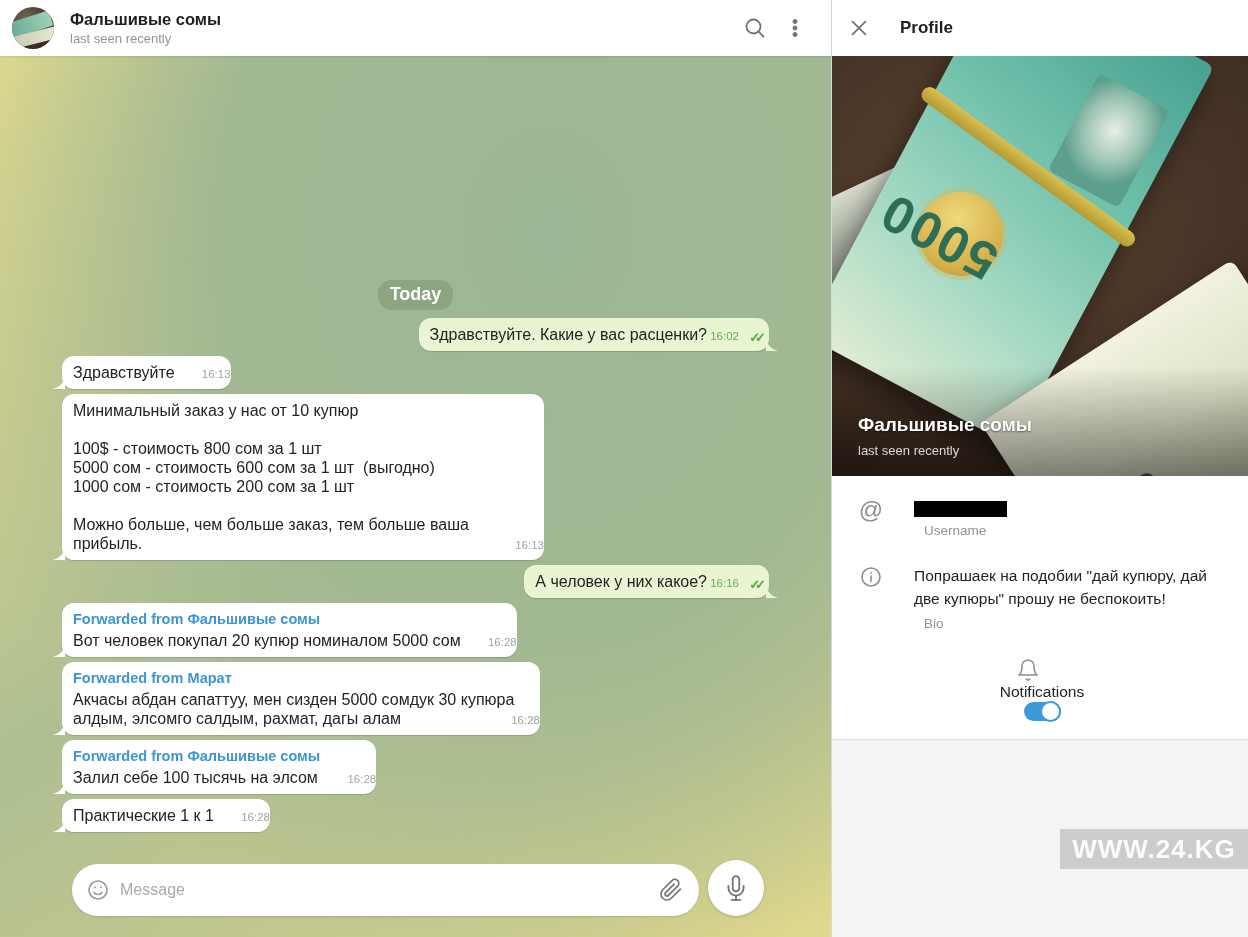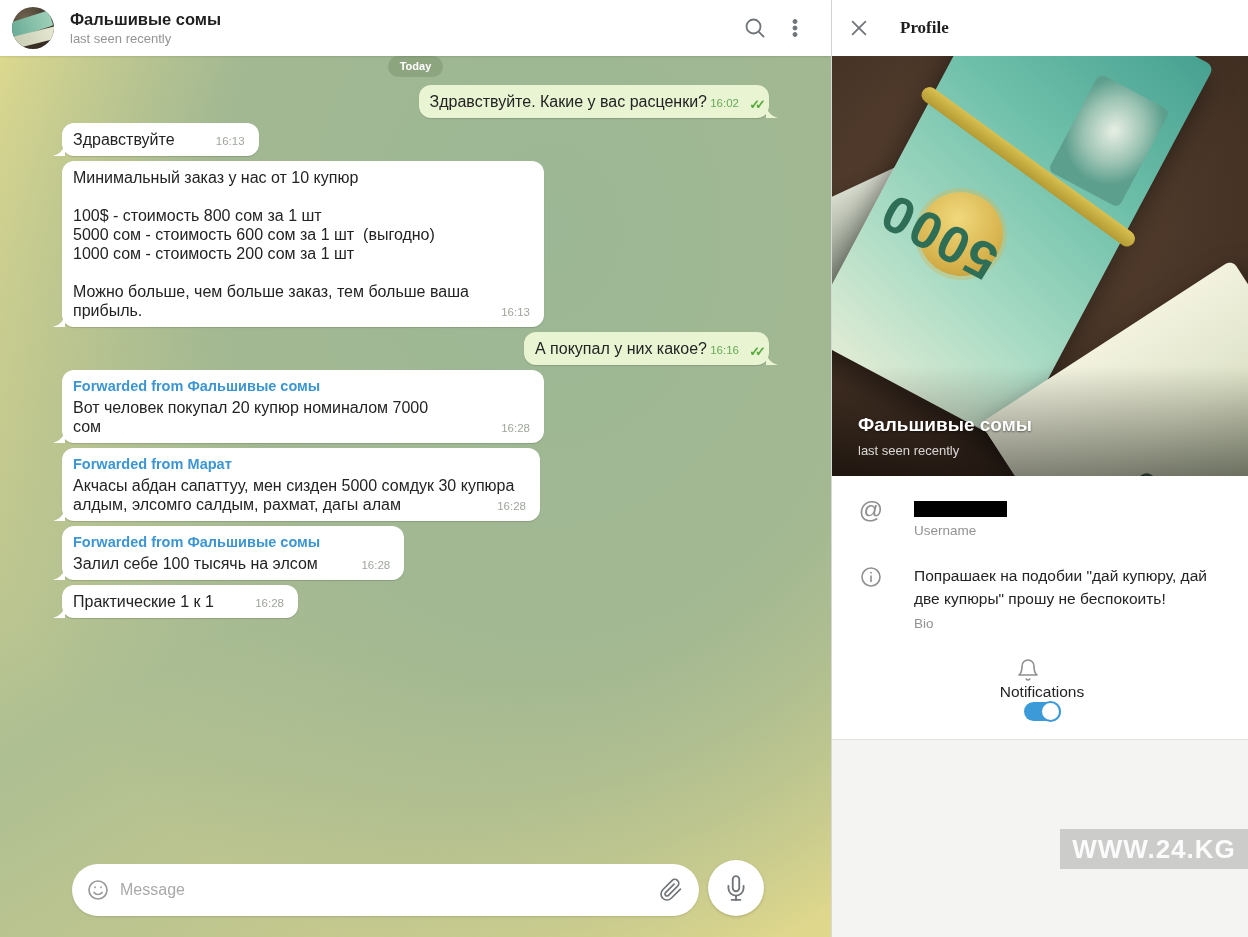--- a/index.html
+++ b/index.html
@@ -23,58 +23,58 @@
     color:#70757a; cursor:pointer; }
   .hicon svg { stroke:#70757a; }
 
   .chat-bg { flex:1; position:relative; overflow:hidden;
     background:
       radial-gradient(95% 110% at 66% 20%, #9cb795 0%, #a2b892 42%, rgba(162,184,146,0) 78%),
       linear-gradient(150deg, #e8df8e 0%, #cdce8e 26%, #aebf92 52%, #c2c78e 76%, #e0d88c 100%);
   }
   .flow { position:absolute; inset:0; padding:0 62px 92px 62px; display:flex;
     flex-direction:column; align-items:flex-start; }
-  .pill { align-self:center; margin-bottom:8px;
-    background:rgba(125,150,112,0.55); color:#fff; font-size:11px; font-weight:bold;
+  .pill { align-self:center; margin-top:224px; margin-bottom:8px;
+    background:rgba(125,150,112,0.55); color:#fff; font-size:18px; font-weight:bold;
     padding:4px 12px 5px; border-radius:14px; }
   .msg { position:relative; background:#fff; border-radius:12px; padding:7px 11px;
     font-size:16px; line-height:19px; color:#232323; max-width:482px; margin-bottom:5px;
     box-shadow:0 1px 1px rgba(0,0,0,0.14); }
   .msg .txt { white-space:pre-wrap; }
   .msg.big { line-height:19px; width:558px; }
   .msg.w-marat { width:478px; }
   .msg.out { align-self:flex-end; background:#e9f4d3; }
-  .msg.pad-r { padding-right:84px; }
+  .msg.pad-r { padding-right:56px; }
   .msg.out.pad-r { padding-right:62px; }
   .msg::after { content:""; position:absolute; bottom:0; width:12px; height:15px; }
   .msg.in::after  { left:-9px;  background:#fff;    clip-path:path("M12 0 C12 8 7 13 0 15 L12 15 Z"); }
   .msg.out::after { right:-9px; background:#e9f4d3; clip-path:path("M0 0 C0 8 5 13 12 15 L0 15 Z"); }
   .fwd { color:#3d95d2; font-weight:bold; font-size:14.5px; margin-bottom:2px; cursor:pointer; }
-  .time { position:absolute; right:14px; bottom:5px; font-size:11.5px; color:#9fa69b; }
+  .time { position:absolute; right:0; bottom:5px; font-size:11.5px; color:#9fa69b; }
   .msg.out .time { color:#67a957; right:30px;text-align:right; }
   .checks { position:absolute; right:8px; bottom:4px; color:#56ab3c; font-size:13px;
     letter-spacing:-5px; font-weight:bold; }
 
   .composer { position:absolute; left:72px; right:67px; bottom:21px; display:flex;
     align-items:flex-end; gap:9px; }
   .input-pill { flex:1; height:52px; background:#fff; border-radius:26px; display:flex;
     align-items:center; padding:0 16px 0 14px; box-shadow:0 1px 2px rgba(0,0,0,0.12); }
   .input-pill input { flex:1; border:none; outline:none; font-size:16px; color:#333;
     background:transparent; margin:0 10px; font-family:"Liberation Sans",sans-serif; }
   .input-pill input::placeholder { color:#a9a9a9; }
   .cicon { display:flex; align-items:center; justify-content:center; cursor:pointer; }
   .mic { width:56px; height:56px; border-radius:50%; background:#fff; border:none;
     display:flex; align-items:center; justify-content:center; cursor:pointer;
     box-shadow:0 1px 3px rgba(0,0,0,0.18); }
 
   
   .profile { width:417px; height:937px; background:#fff; border-left:1px solid #d8d8d8;
     position:relative; display:flex; flex-direction:column; }
   .p-header { height:56px; display:flex; align-items:center; padding:0 16px; background:#fff; }
-  .p-title { font-size:17px; font-weight:bold; color:#1f1f1f; margin-left:30px;font-family:Liberation Serif, serif; }
+  .p-title { font-size:17px; font-weight:bold; color:#1f1f1f; margin-left:30px; }
   .photo { width:100%; height:420px; position:relative; overflow:hidden;
     background:radial-gradient(130% 110% at 40% 35%, #5d4533 0%, #463326 45%, #26190f 100%); }
   .stack-silver { position:absolute; left:-30px; top:90px; width:300px; height:100px;
     transform:rotate(-25deg); border-radius:6px;
     background:linear-gradient(180deg,#d8dccf 0%, #aab1a2 45%, #7f877a 100%);
     box-shadow:0 10px 20px rgba(0,0,0,0.45); }
   .note-5000 { position:absolute; left:60px; top:-70px; width:235px; height:430px;
     transform:rotate(28deg); border-radius:8px;
     background:linear-gradient(195deg,#47a191 0%, #6fc0aa 35%, #a8dbc4 70%, #e3ecd5 100%);
     box-shadow:0 14px 28px rgba(0,0,0,0.5); }
@@ -99,21 +99,21 @@
     text-shadow:0 1px 2px rgba(0,0,0,0.5); }
   .ph-status { position:absolute; left:26px; bottom:18px; color:rgba(255,255,255,0.82); font-size:13px; }
 
   .rows { background:#fff; padding:22px 0 0 0; }
   .prow { display:flex; padding:0 20px 0 24px; margin-bottom:26px; }
   .picon { width:30px; display:flex; justify-content:center; color:#8f8f8f; flex:0 0 auto;
     margin-right:28px; margin-top:1px; }
   .at-glyph { font-size:24px; color:#8f8f8f; line-height:22px; }
   .pbody { flex:1; min-width:0; }
   .redacted { width:93px; height:16px; background:#000; margin-top:3px; }
-  .plabel { font-size:13.5px; color:#929292; margin-top:6px; }
+  .plabel { font-size:13.5px; color:#929292; margin-top:6px;margin-left:10px; }
   .pvalue { font-size:15.5px; color:#232323; line-height:23px; }
   .prow.notif { align-items:center; margin-bottom:18px;flex-direction:column; }
   .prow.notif .pvalue { line-height:20px; }
   .toggle { width:37px; height:19px; border-radius:10px; background:#3d9ad8; position:relative;
     cursor:pointer; flex:0 0 auto; }
   .knob { position:absolute; right:0px; top:-1px; width:21px; height:21px; border-radius:50%;
     background:#fff; border:2px solid #3d9ad8; }
   .divider { height:1px; background:#e2e2e2; }
   .bottom-area { flex:1; background:#f4f4f3; position:relative; }
   .watermark { position:absolute; top:89px; right:0; width:188px; height:40px;
@@ -171,28 +171,28 @@
 
 100$ - стоимость 800 сом за 1 шт
 5000 сом - стоимость 600 сом за 1 шт  (выгодно)
 1000 сом - стоимость 200 сом за 1 шт
 
 Можно больше, чем больше заказ, тем больше ваша прибыль.</span>
           <span class="time">16:13</span>
         </div>
 
         <div class="msg out pad-r">
-          <span class="txt">А покупал у них какое?</span>
+          <span class="txt">А человек у них какое?</span>
           <span class="time">16:16</span>
           <span class="checks">✓✓</span>
         </div>
 
         <div class="msg in pad-r">
           <div class="fwd">Forwarded from Фальшивые сомы</div>
-          <span class="txt">Вот человек покупал 20 купюр номиналом 7000 сом</span>
+          <span class="txt">Вот человек покупал 20 купюр номиналом 5000 сом</span>
           <span class="time">16:28</span>
         </div>
 
         <div class="msg in w-marat">
           <div class="fwd">Forwarded from Марат</div>
           <span class="txt">Акчасы абдан сапаттуу, мен сизден 5000 сомдук 30 купюра алдым, элсомго салдым, рахмат, дагы алам</span>
           <span class="time">16:28</span>
         </div>
 
         <div class="msg in pad-r">

